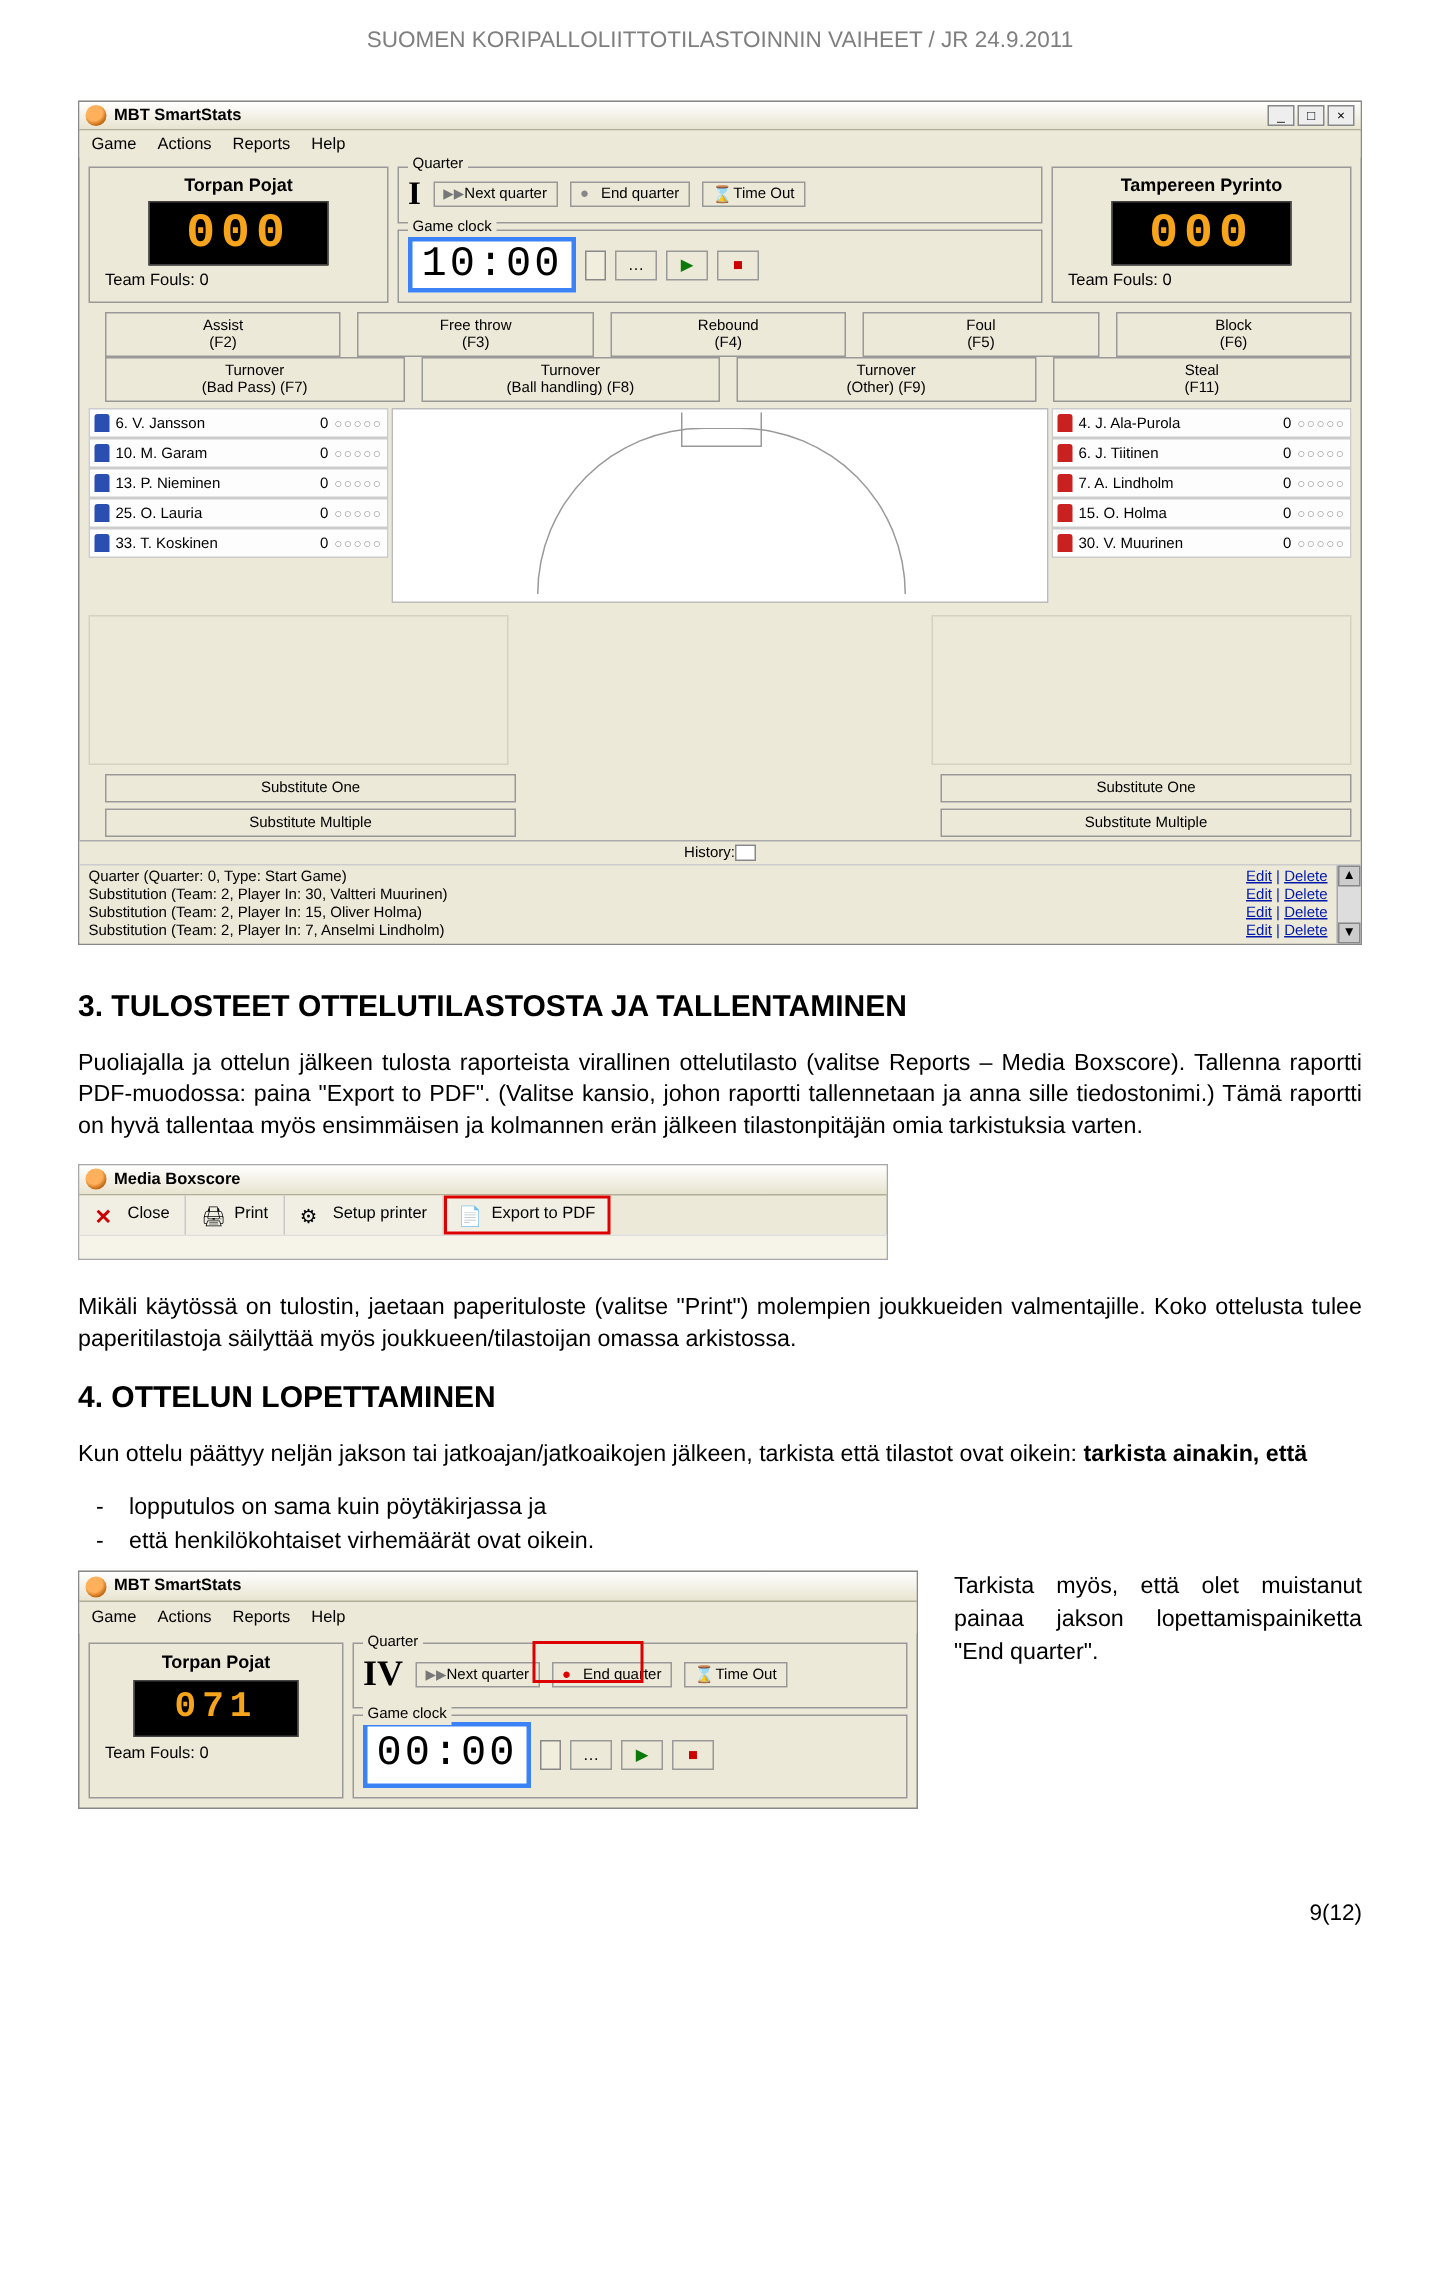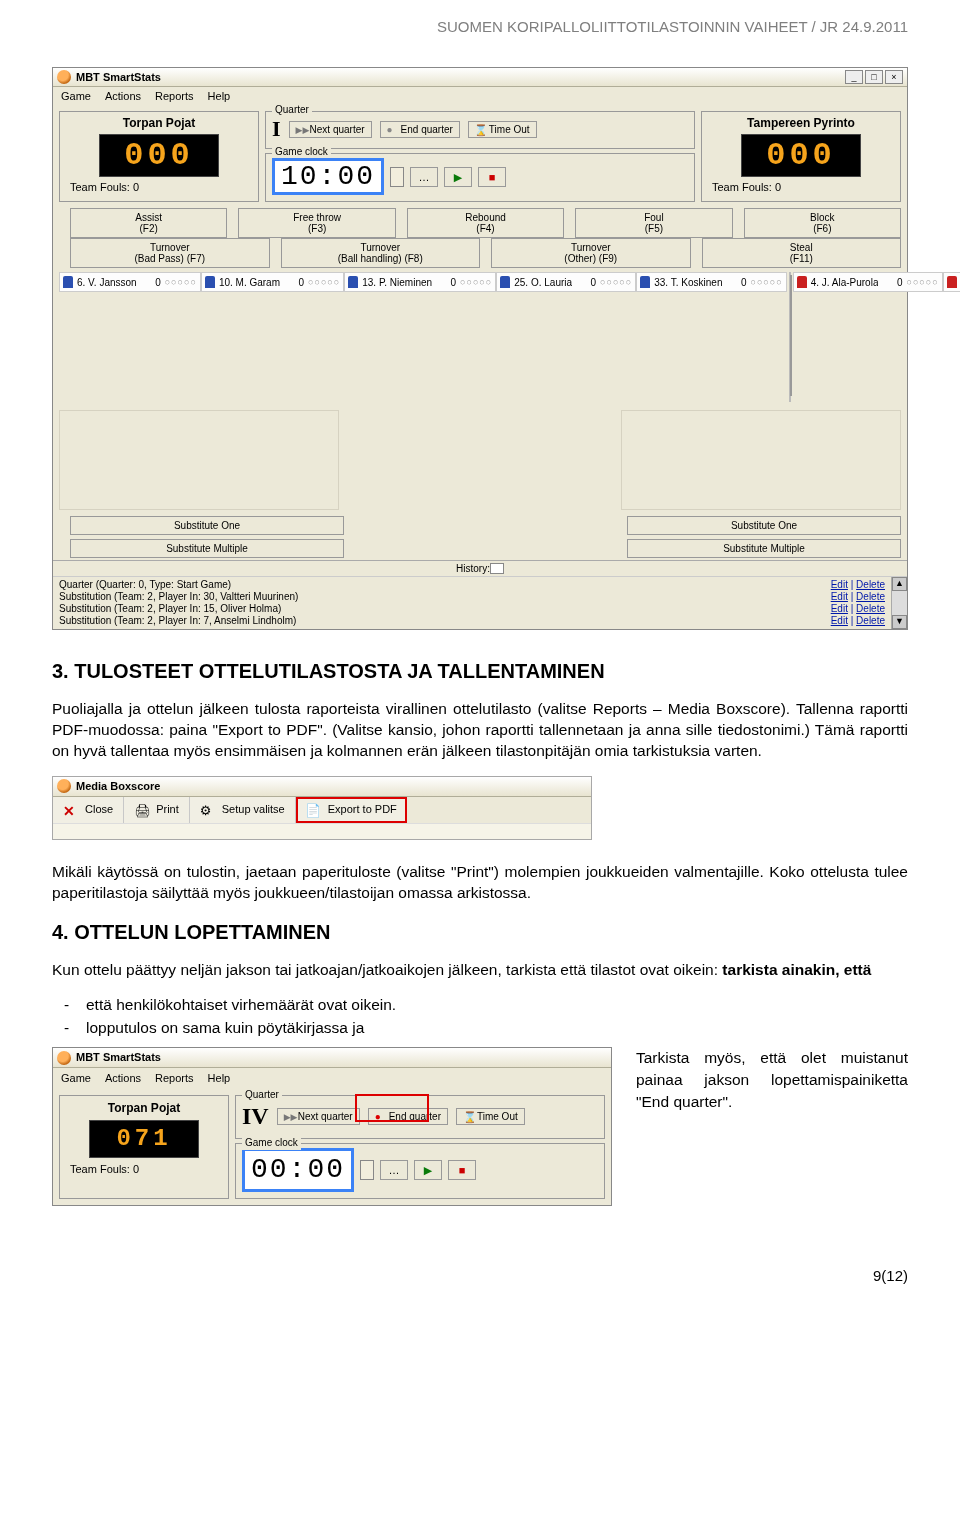--- a/index.html
+++ b/index.html
@@ -8,21 +8,21 @@
     background: #fff;
     color: #000;
     font-size: 14px;
     width: 960px;
   }
   .page {
     padding: 18px 52px 40px 52px;
   }
   .doc-header {
     display: flex;
-    justify-content: flex-end;
+    justify-content: center;
     font-size: 15px;
     color: #7f7f7f;
     margin-bottom: 32px;
   }
 
   
   .app-win {
     border: 1px solid #888;
     background: #ece9d8;
     font-family: Tahoma, Arial, sans-serif;
@@ -126,21 +126,21 @@
 
   
   .action-row { display:flex; padding:0 6px; gap:0;}
   .action-btn {
     flex:1; border:1px solid #999; background:#ece9d8;
     text-align:center; font-size:10px; padding:3px 2px; line-height:1.1;margin-left:11px;
   }
 
   
   .mid-area { display:flex; padding:4px 6px; gap:0;}
-  .players-col { flex:0 0 200px; display:flex; }
+  .players-col { flex:0 0 200px; display:flex; flex-direction:column;}
   .player-row {
     display:flex; align-items:center;
     border:1px solid #ccc; background:#fdfdfd;
     font-size:10px; padding:2px 3px; gap:4px; height:20px;
   }
   .jersey { width:10px; height:12px; border-radius:2px 2px 0 0;}
   .jersey.blue { background:#2a4fb0;}
   .jersey.red { background:#c92020;}
   .pname { flex:1; white-space:nowrap; overflow:hidden;}
   .pscore { width:20px; text-align:right;}
@@ -438,39 +438,39 @@
         <div class="mb-btn">
           <span class="mb-ico mb-close">✕</span>
           <span>Close</span>
         </div>
         <div class="mb-btn">
           <span class="mb-ico mb-print"></span>
           <span>Print</span>
         </div>
         <div class="mb-btn">
           <span class="mb-ico mb-setup"></span>
-          <span>Setup valitse</span>
+          <span>Setup printer</span>
         </div>
         <div class="mb-btn hl">
           <span class="mb-ico mb-pdf"></span>
           <span>Export to PDF</span>
         </div>
       </div>
       <div class="mb-sep"></div>
     </div>
 
     <p class="para">Mikäli käytössä on tulostin, jaetaan paperituloste (valitse "Print") molempien joukkueiden valmentajille. Koko ottelusta tulee paperitilastoja säilyttää myös joukkueen/tilastoijan omassa arkistossa.</p>
 
     <h2 class="sect">4. OTTELUN LOPETTAMINEN</h2>
     <p class="para">
       <span>Kun ottelu päättyy neljän jakson tai jatkoajan/jatkoaikojen jälkeen, tarkista että tilastot ovat oikein: </span><span class="bold">tarkista ainakin, että</span>
     </p>
     <ul class="dash">
+      <li>lopputulos on sama kuin pöytäkirjassa ja</li>
       <li>että henkilökohtaiset virhemäärät ovat oikein.</li>
-      <li>lopputulos on sama kuin pöytäkirjassa ja</li>
     </ul>
 
     <div class="eq-wrap">
       <div class="eq-left">
         <div class="app-win eq-container">
           <div class="titlebar">
             <span class="app-icon"></span>
             <span class="title-text">MBT SmartStats</span>
           </div>
           <div class="menubar">

